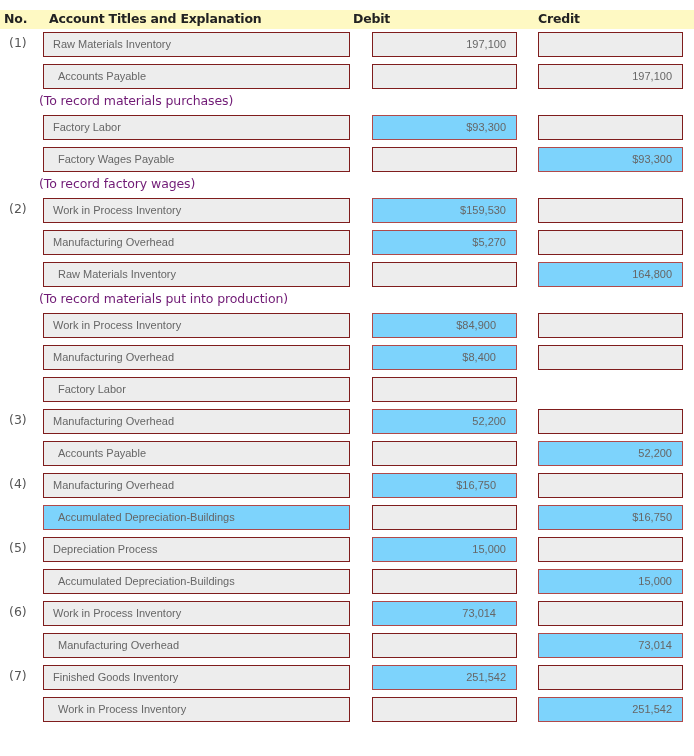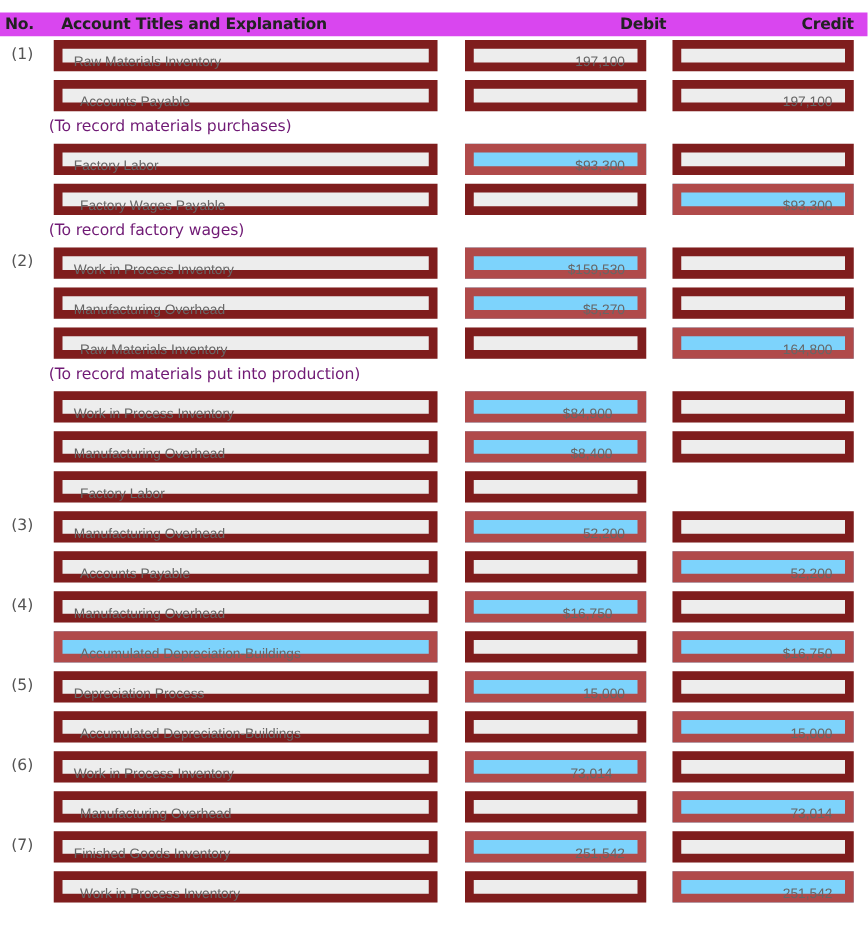--- a/index.html
+++ b/index.html
@@ -1,34 +1,34 @@
 <!DOCTYPE html>
 <html><head>
 <meta charset="utf-8">
 <style>
   html, body { margin: 0; padding: 0; background: #ffffff; }
   body { width: 694px; height: 756px; position: relative; overflow: hidden;
          font-family: "DejaVu Sans", "Liberation Sans", sans-serif; }
   .header { position: absolute; left: 0; top: 10px; width: 694px; height: 19px;
-            background: #d946ef; }
+            background: #fef9c3; }
   .header span { position: absolute; top: 1px; font-weight: bold; font-size: 12.5px; color: #222;
                  font-family: "DejaVu Sans", sans-serif; letter-spacing: -0.2px; }
   .h-no { left: 4px; }
   .h-acct { left: 49px; }
-  .h-debit { left: 388px; width: 145px; text-align: right; }
-  .h-credit { left: 538px; width: 145px; text-align: right; }
+  .h-debit { left: 353px; width: 145px; text-align: left; }
+  .h-credit { left: 538px; width: 145px; text-align: left; }
   #rows { position: absolute; left: 0; top: 32px; width: 694px; }
   .row { position: relative; height: 32px; }
   .expl { position: relative; height: 19px; }
   .expl span { position: absolute; left: 39px; top: -3px; font-size: 12.5px; color: #701a75;
                font-family: "DejaVu Sans", sans-serif; letter-spacing: -0.1px; }
   .num { position: absolute; left: 9px; top: 3px; font-size: 12.5px; color: #555;
          font-family: "DejaVu Sans", sans-serif; }
   .box { position: absolute; top: 0; height: 23px; box-sizing: border-box; height: 25px;
-         border: 7px solid #7f1d1d; background: #ededed; font-family: "Liberation Sans", sans-serif;
+         border: 1px solid #7f1d1d; background: #ededed; font-family: "Liberation Sans", sans-serif;
          font-size: 11px; color: #666; line-height: 23px; }
   .box.bad { border-color: #b04a4a; background: #7dd3fc; }
   .acct { left: 43px; width: 307px; padding-left: 9px; }
   .acct.indent { padding-left: 14px; }
   .debit { left: 372px; width: 145px; text-align: right; padding-right: 10px; }
   .credit { left: 538px; width: 145px; text-align: right; padding-right: 10px; }
   .debit.mid { padding-right: 20px; }
 </style>
 </head>
 <body>

